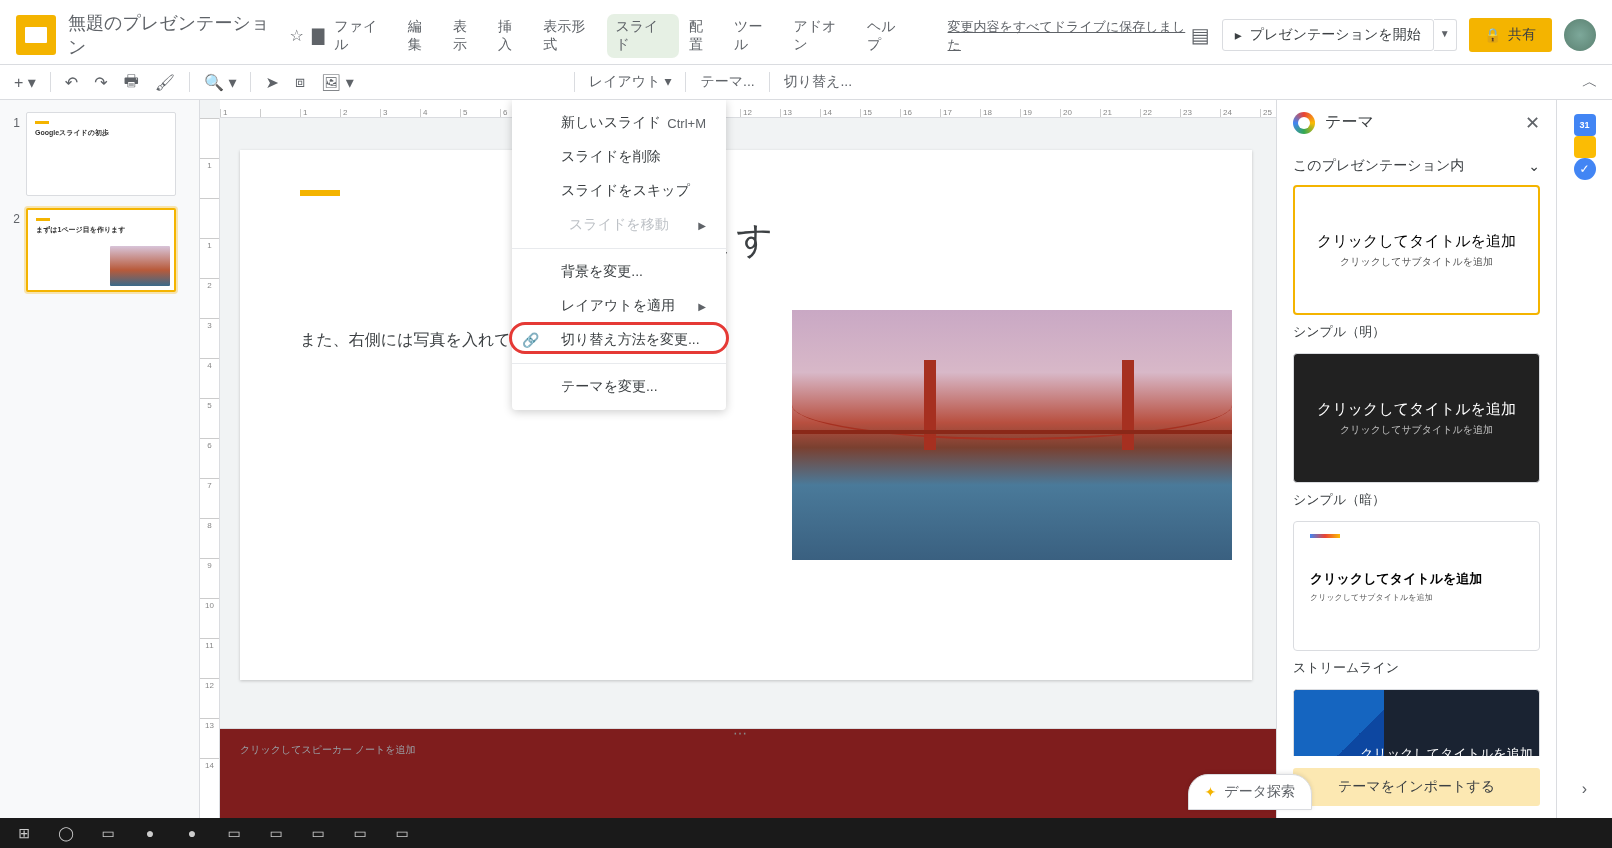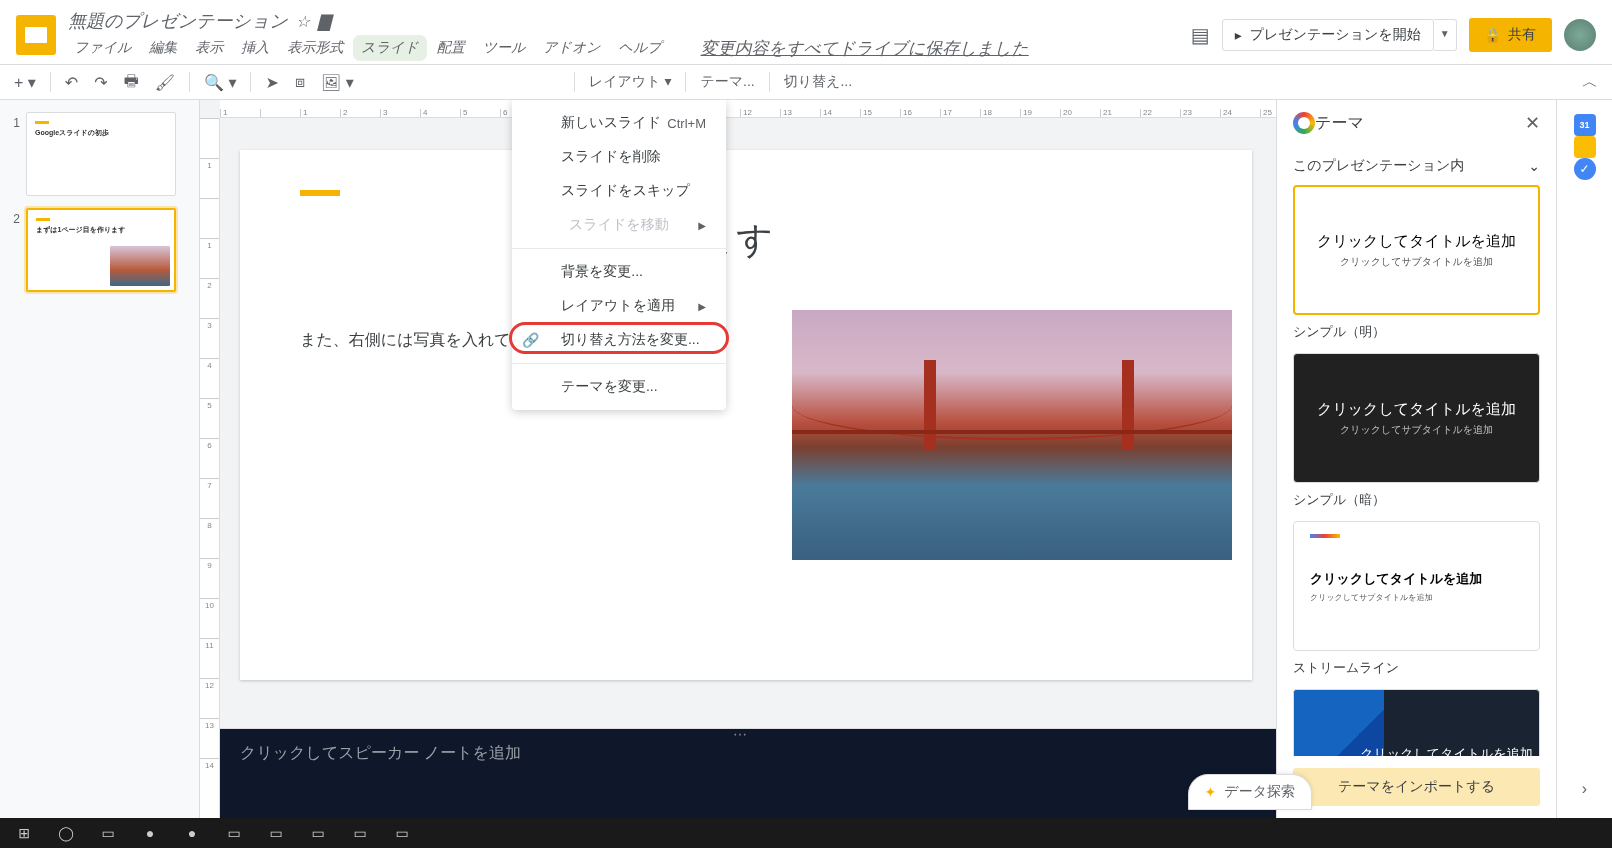--- a/index.html
+++ b/index.html
@@ -2,28 +2,28 @@
 <html><head>
 <meta charset="utf-8">
 <style>
 * { margin: 0; padding: 0; box-sizing: border-box; font-family: Arial, "Hiragino Sans", "Meiryo", sans-serif; }
 body { width: 1612px; height: 848px; background: #fff; overflow: hidden; position: relative; }
 
 
 .header { display: flex; align-items: center; height: 64px; padding: 6px 8px 0 8px; }
 .logo { width: 40px; height: 40px; background: #f4b400; border-radius: 3px; margin: 0 8px; position: relative; display:flex; align-items:center; justify-content:center;}
 .logo-inner { width: 22px; height: 16px; background: #fff; border-radius: 1px; }
-.title-block { flex: 1; display: flex; flex-direction: column; font-style: italic; }
+.title-block { flex: 1; display: flex; flex-direction: row; }
 .title-row { display: flex; align-items: center; gap: 8px; padding-left: 4px; }
 .doc-title { font-size: 18px; color: #5f6368; }
 .star-icon, .folder-icon { color: #5f6368; font-size: 16px; }
 .menubar { display: flex; gap: 2px; padding: 2px 0 0 2px; font-size: 14px; color: #5f6368; align-items: center; }
 .menu-item { padding: 4px 8px; cursor: pointer; border-radius: 3px; }
 .menu-item.active { background: #e6f0e4; border-radius: 7px; }
-.save-status { color: #5f6368; text-decoration: underline; font-size: 17px; margin-left: 29px; }
+.save-status { color: #5f6368; text-decoration: underline; font-size: 13px; margin-left: 29px; }
 .header-right { display: flex; align-items: center; gap: 12px; padding-right: 8px; }
 .present-btn { display: flex; align-items: center; gap: 8px; border: 1px solid #dadce0; padding: 6px 12px; border-radius: 3px; font-size: 14px; color: #3c4043; }
 .present-dd { border: 1px solid #dadce0; border-left: none; padding: 8px 6px; border-radius: 0 3px 3px 0; font-size:10px; color:#5f6368;}
 .share-btn { background: #f4b400; padding: 8px 16px; border-radius: 3px; font-size: 14px; color: #3c4043; display:flex; align-items:center; gap:6px; font-weight:500;}
 .avatar { width: 32px; height: 32px; border-radius: 50%; background: radial-gradient(circle, #7da89a, #5a8070); }
 .comment-icon { font-size: 20px; color: #5f6368; }
 
 
 .toolbar { height: 36px; border-top: 1px solid #dadce0; border-bottom: 1px solid #dadce0; display: flex; align-items: center; padding: 0 8px; gap: 4px; }
 .tb-btn { padding: 4px 6px; color: #5f6368; font-size: 16px; border-radius: 3px; cursor:pointer; display:inline-flex; align-items:center; }
@@ -50,37 +50,37 @@
 .slide-accent { width: 40px; height: 6px; background: #f4b400; margin-bottom: 20px; }
 .slide-title { font-size: 36px; font-weight: 400; color: #3c4043; margin-bottom: 30px; letter-spacing:1px;}
 .slide-body { font-size: 16px; color: #3c4043; line-height: 1.9; }
 .slide-img { position: absolute; right: 20px; top: 160px; width: 440px; height: 250px; background: linear-gradient(180deg, #c9a8c4 0%, #d8b8c8 25%, #b85040 45%, #7a4030 55%, #4a7a9a 70%, #3a6080 100%); overflow:hidden;}
 .bridge { position:absolute; top:40%; left:0; right:0; height:30px; }
 .tower { position:absolute; width:12px; height:90px; background:#a63020; top:-50px;}
 .tower.t1{left:30%;} .tower.t2{left:75%;}
 .cable { position:absolute; left:0; right:0; top:-40px; height:70px; border-bottom:2px solid #a63020; border-radius:0 0 50% 50%;}
 .deck{position:absolute;left:0;right:0;top:20px;height:4px;background:#8a2818;}
 
-.notes-area { position:absolute; bottom:0; left:20px; right:0; height:90px; background:#0f172a; border-top:1px solid #dadce0; padding:14px 20px; font-size:16px; color:#9aa0a6;}
+.notes-area { position:absolute; bottom:0; left:20px; right:0; height:90px; background:#7f1d1d; border-top:1px solid #dadce0; padding:14px 20px; font-size:10px; color:#9aa0a6;}
 .notes-handle{position:absolute;top:-4px;left:50%;width:30px;height:8px;transform:translateX(-50%);}
 .notes-handle::before{content:"⋯";color:#888;font-size:14px;}
 
 
 .dropdown { position: absolute; top: 0; left: 312px; width: 214px; background: #fff; box-shadow: 0 2px 10px rgba(0,0,0,0.2); border-radius: 0 0 4px 4px; padding: 6px 0; z-index: 100; }
 .dd-item { padding: 8px 20px 8px 49px; font-size: 14px; color: #3c4043; cursor: pointer; display:flex; justify-content:space-between; align-items:center; position:relative;}
 .dd-item.disabled { color: #bdc1c6; cursor: default; margin-left: 8px; }
 .dd-item .shortcut { color: #5f6368; font-size: 13px; }
 .dd-item .arrow { color: #5f6368; font-size: 10px; }
 .dd-sep { height: 1px; background: #e8eaed; margin: 6px 0; }
 .dd-icon { position:absolute; left:10px; color:#5f6368; font-size:14px;}
 .highlight-box { position: absolute; border: 3px solid #e53935; border-radius: 20px; pointer-events: none; z-index:101;}
 
 
 .theme-panel { width: 280px; border-left: 1px solid #dadce0; background: #fff; display: flex; flex-direction: column; }
-.tp-header { display: flex; align-items: center; padding: 12px 16px; border-bottom: 1px solid transparent;}
+.tp-header { display: flex; align-items: flex-start; padding: 12px 16px; gap: 10px; border-bottom: 1px solid transparent;}
 .tp-palette { width: 22px; height: 22px; border-radius: 50%; background: conic-gradient(#ea4335, #fbbc04, #34a853, #4285f4, #ea4335); position:relative;}
 .tp-palette::after{content:"";position:absolute;inset:5px;background:#fff;border-radius:50%;}
 .tp-title { flex: 1; font-size: 16px; color: #3c4043; }
 .tp-close { font-size: 18px; color: #5f6368; cursor:pointer; }
 .tp-section-header { padding: 10px 16px; font-size: 14px; color: #3c4043; display: flex; justify-content: space-between; align-items:center; cursor:pointer;}
 .tp-themes { flex: 1; overflow-y: auto; padding: 0 16px; }
 .tp-theme-card { width: 100%; height: 130px; border: 1px solid #dadce0; border-radius: 4px; margin-bottom: 8px; display:flex; flex-direction:column; align-items:center; justify-content:center; cursor:pointer; position:relative; overflow:hidden;}
 .tp-theme-card.dark { background: #212121; color:#fff;}
 .tp-theme-card.selected { border: 2px solid #f4b400; }
 .tp-card-title { font-size: 15px; font-weight: 500; }

